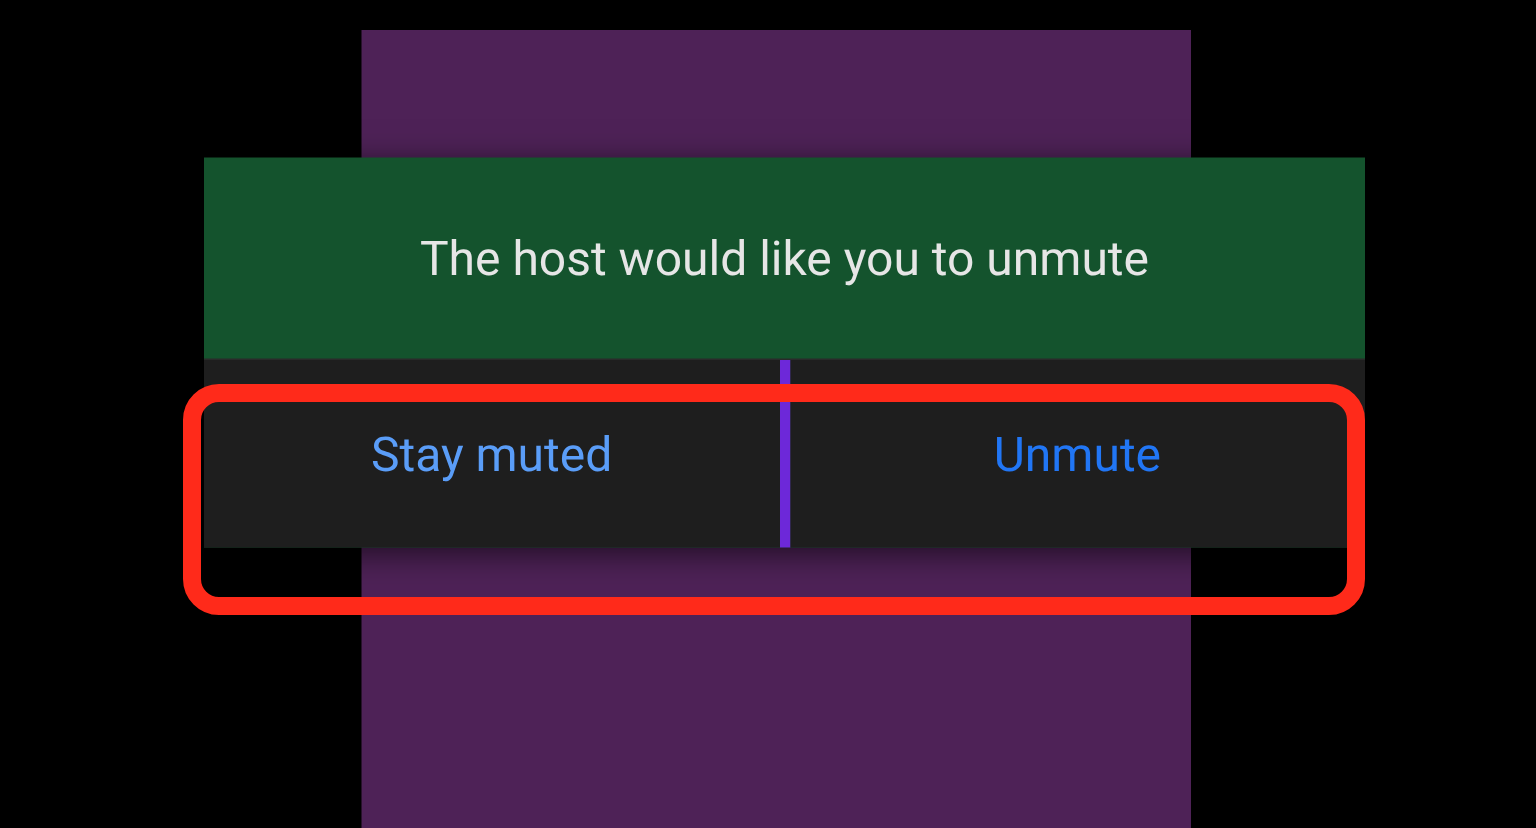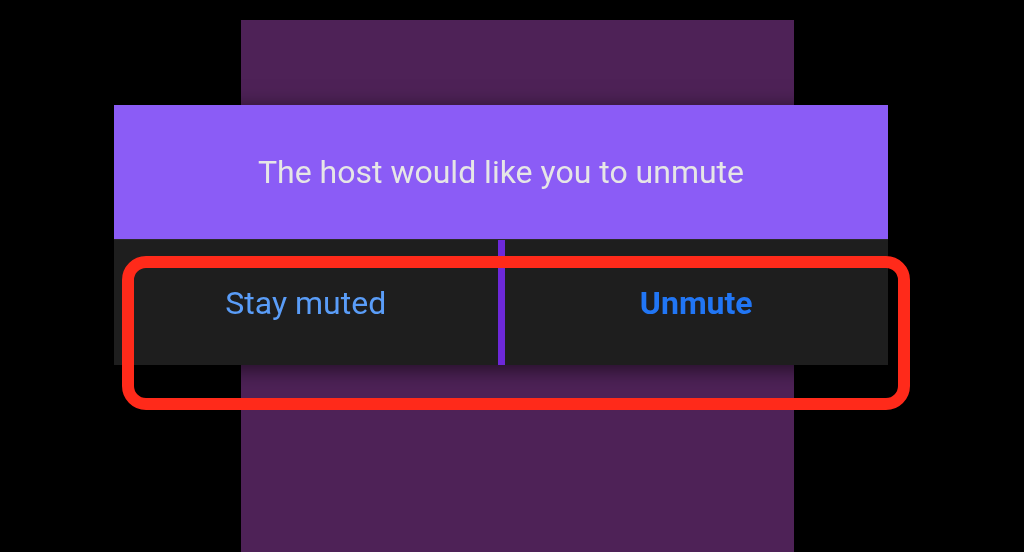--- a/index.html
+++ b/index.html
@@ -18,24 +18,24 @@
     .purple-bg {
       position: absolute;
       left: 241px;
       top: 20px;
       width: 553px;
       height: 532px;
       background: #4e2257;
     }
     .dialog {
       position: absolute;
-      left: 114px;
+      left: 136px;
       top: 105px;
       width: 774px;
-      background: #8b5cf6;
+      background: #14532d;
       box-shadow: 0 4px 20px rgba(0,0,0,0.6);
     }
     .dialog-message {
       padding: 48px 40px 48px 40px;
       text-align: center;
       color: #e6e6e6;
       font-size: 32px;
       font-weight: 400;
       border-bottom: 1px solid #2a2a2a;
     }
@@ -56,21 +56,21 @@
     }
     .dialog-button:first-child {
       border-right: 7px solid #6d28d9;
     }
     .stay-muted {
       color: #5a9df8;
       font-weight: 400;
     }
     .unmute {
       color: #2176f5;
-      font-weight: 700;
+      font-weight: 400;
     }
     .highlight-box {
       position: absolute;
       left: 122px;
       top: 256px;
       width: 788px;
       height: 154px;
       border: 12px solid #ff2a1a;
       border-radius: 24px;
       pointer-events: none;

